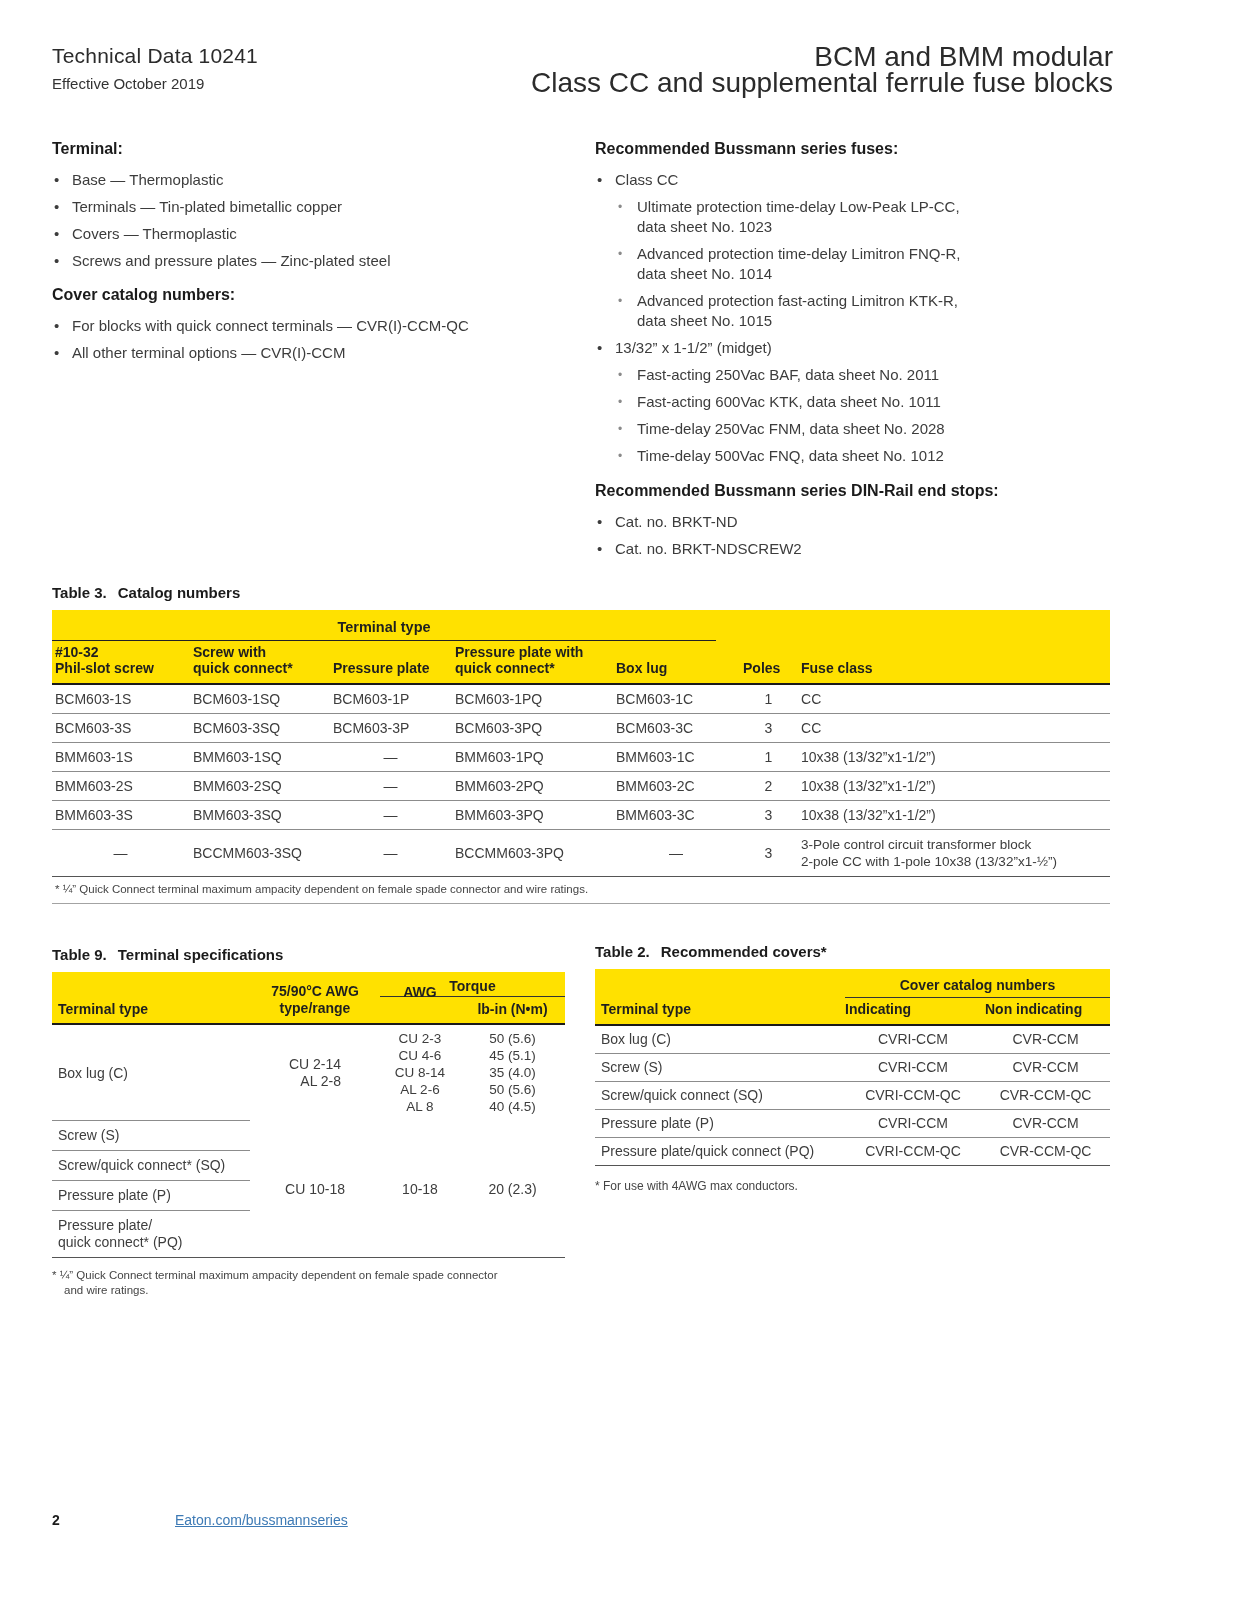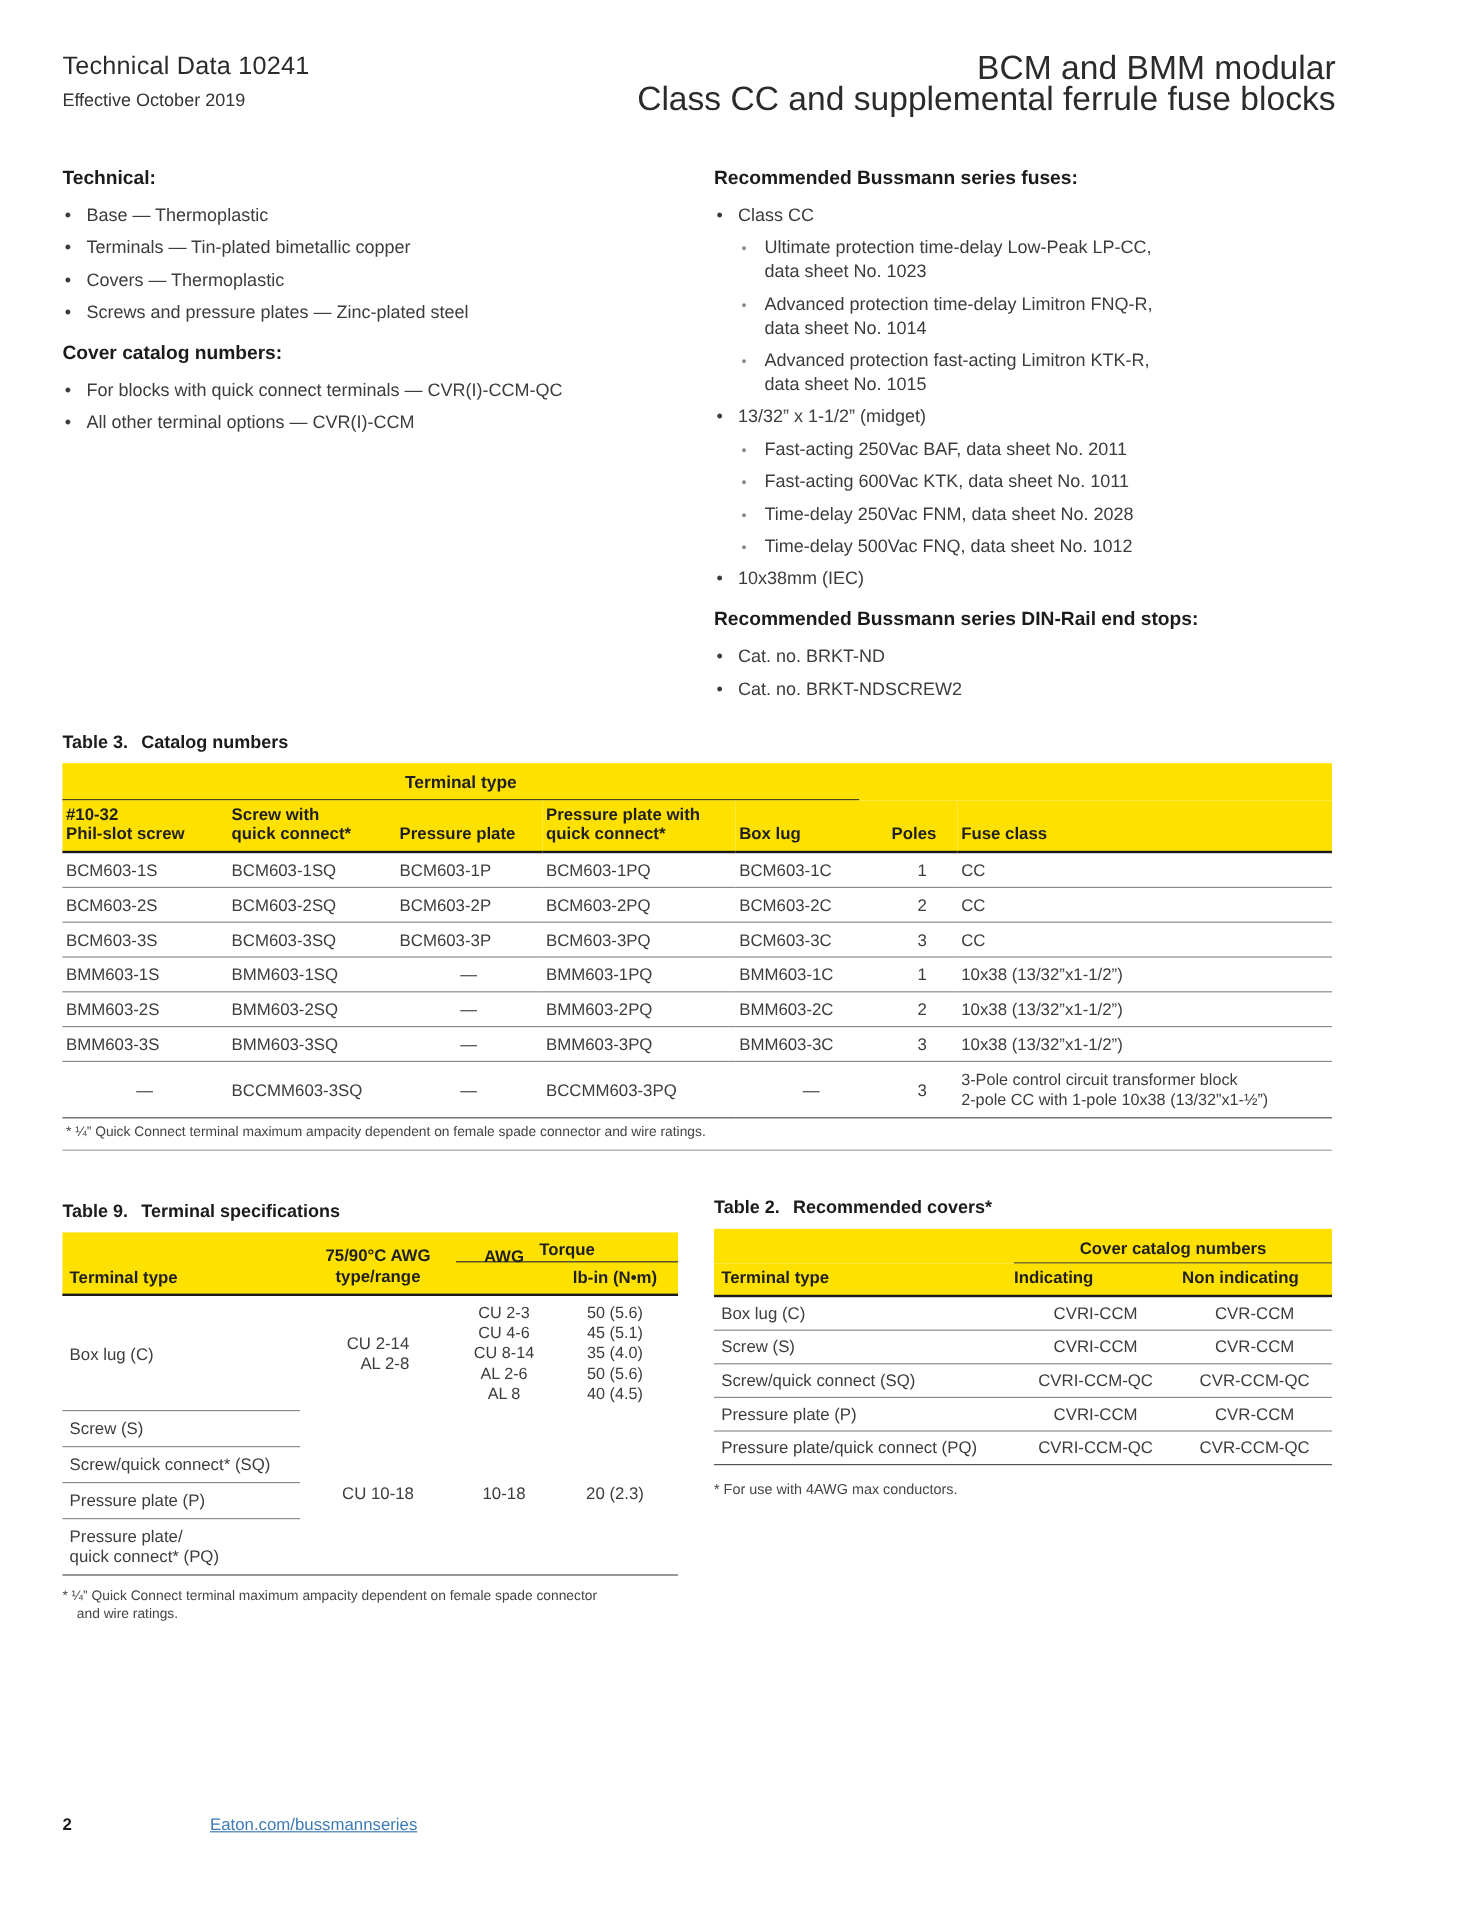--- a/index.html
+++ b/index.html
@@ -101,21 +101,21 @@
         <div class="doc-effective">Effective October 2019</div>
       </div>
       <div class="hdr-right">
         <div>BCM and BMM modular</div>
         <div>Class CC and supplemental ferrule fuse blocks</div>
       </div>
     </div>
 
     <div class="columns">
       <div class="col-left">
-        <div class="sec-h">Technical:</div>
+        <div class="sec-h">Terminal:</div>
         <div class="li"><span>Base — Thermoplastic</span></div>
         <div class="li"><span>Terminals — Tin-plated bimetallic copper</span></div>
         <div class="li"><span>Covers — Thermoplastic</span></div>
         <div class="li"><span>Screws and pressure plates — Zinc-plated steel</span></div>
 
         <div class="sec-h mt">Cover catalog numbers:</div>
         <div class="li"><span>For blocks with quick connect terminals — CVR(I)-CCM-QC</span></div>
         <div class="li"><span>All other terminal options — CVR(I)-CCM</span></div>
       </div>
 
@@ -129,21 +129,20 @@
 data sheet No. 1014</div>
         <div class="li2">Advanced protection fast-acting Limitron KTK-R,
 data sheet No. 1015</div>
 
         <div class="li"><span>13/32” x 1-1/2” (midget)</span></div>
         <div class="li2">Fast-acting 250Vac BAF, data sheet No. 2011</div>
         <div class="li2">Fast-acting 600Vac KTK, data sheet No. 1011</div>
         <div class="li2">Time-delay 250Vac FNM, data sheet No. 2028</div>
         <div class="li2">Time-delay 500Vac FNQ, data sheet No. 1012</div>
 
-        <div class="li"><span>10x38mm (IEC)</span></div>
 
         <div class="sec-h mt">Recommended Bussmann series DIN-Rail end stops:</div>
         <div class="li"><span>Cat. no. BRKT-ND</span></div>
         <div class="li"><span>Cat. no. BRKT-NDSCREW2</span></div>
       </div>
     </div>
 
     <div class="t3-wrap">
       <div class="tbl-title">
         <span class="no">Table 3.</span><span>Catalog numbers</span>
@@ -179,29 +178,20 @@
           </tr>
         </thead>
         <tbody>
           <tr>
             <td>BCM603-1S</td>
             <td>BCM603-1SQ</td>
             <td>BCM603-1P</td>
             <td>BCM603-1PQ</td>
             <td>BCM603-1C</td>
             <td class="center">1</td>
-            <td>CC</td>
-          </tr>
-          <tr>
-            <td>BCM603-2S</td>
-            <td>BCM603-2SQ</td>
-            <td>BCM603-2P</td>
-            <td>BCM603-2PQ</td>
-            <td>BCM603-2C</td>
-            <td class="center">2</td>
             <td>CC</td>
           </tr>
           <tr>
             <td>BCM603-3S</td>
             <td>BCM603-3SQ</td>
             <td>BCM603-3P</td>
             <td>BCM603-3PQ</td>
             <td>BCM603-3C</td>
             <td class="center">3</td>
             <td>CC</td>

